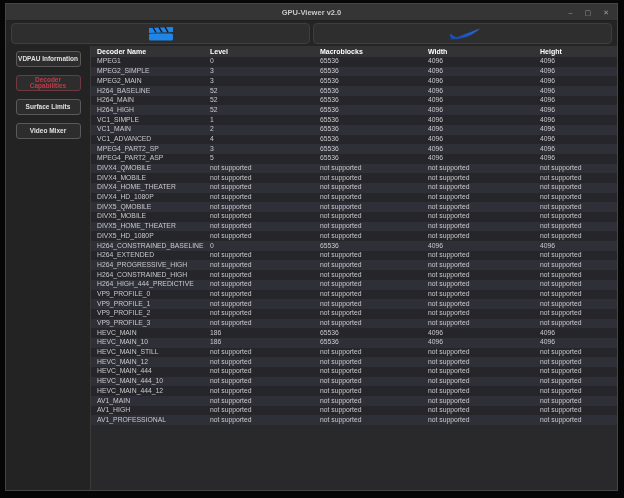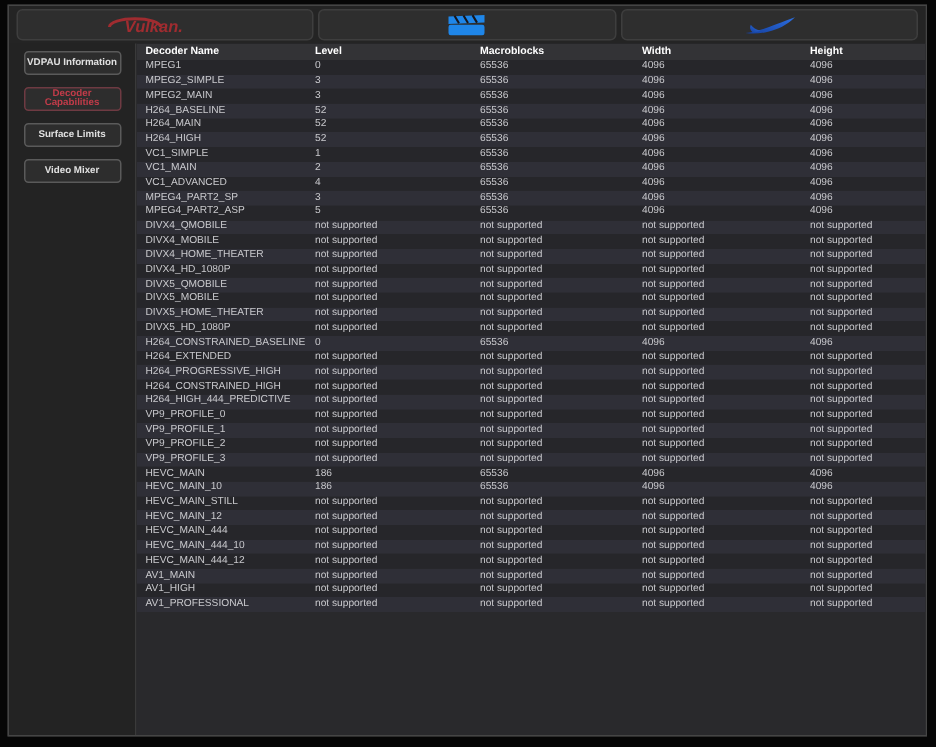--- a/index.html
+++ b/index.html
@@ -42,29 +42,31 @@
   tbody tr:nth-child(odd)  { background: #26262a; }
   tbody tr:nth-child(even) { background: #2f2f37; }
 
   svg { display: block; }
 </style>
 </head>
 <body>
 
 <div class="window">
 
+  <div class="titlebar">
+    <span class="title">GPU-Viewer v2.0</span>
+    <div class="win-controls">
+      <span>–</span>
+      <span>▢</span>
+      <span>✕</span>
+    </div>
+  </div>
 
   <div class="tabbar">
 
-    <div class="tab">
-      <svg width="86" height="16" viewBox="0 0 86 16">
-        <path d="M6,9 a17,5.5 0 1 1 34,0" stroke="#a02c30" stroke-width="2" fill="none"></path>
-        <text x="16" y="12.5" font-size="11" font-weight="bold" font-style="italic" fill="#a02c30">Vulkan.</text>
-      </svg>
-    </div>
 
 
 
     <div class="tab">
       <svg width="30" height="16" viewBox="0 0 30 16">
         <polygon points="3,2 27,1 27,6 3,7" fill="#1f86e8"></polygon>
         <line x1="7" y1="1.5" x2="10" y2="6.5" stroke="#16161c" stroke-width="1.4"></line>
         <line x1="13" y1="1.3" x2="16" y2="6.3" stroke="#16161c" stroke-width="1.4"></line>
         <line x1="19" y1="1.1" x2="22" y2="6.1" stroke="#16161c" stroke-width="1.4"></line>
         <rect x="3" y="7.5" width="24" height="7" rx="1.5" fill="#1f86e8"></rect>

